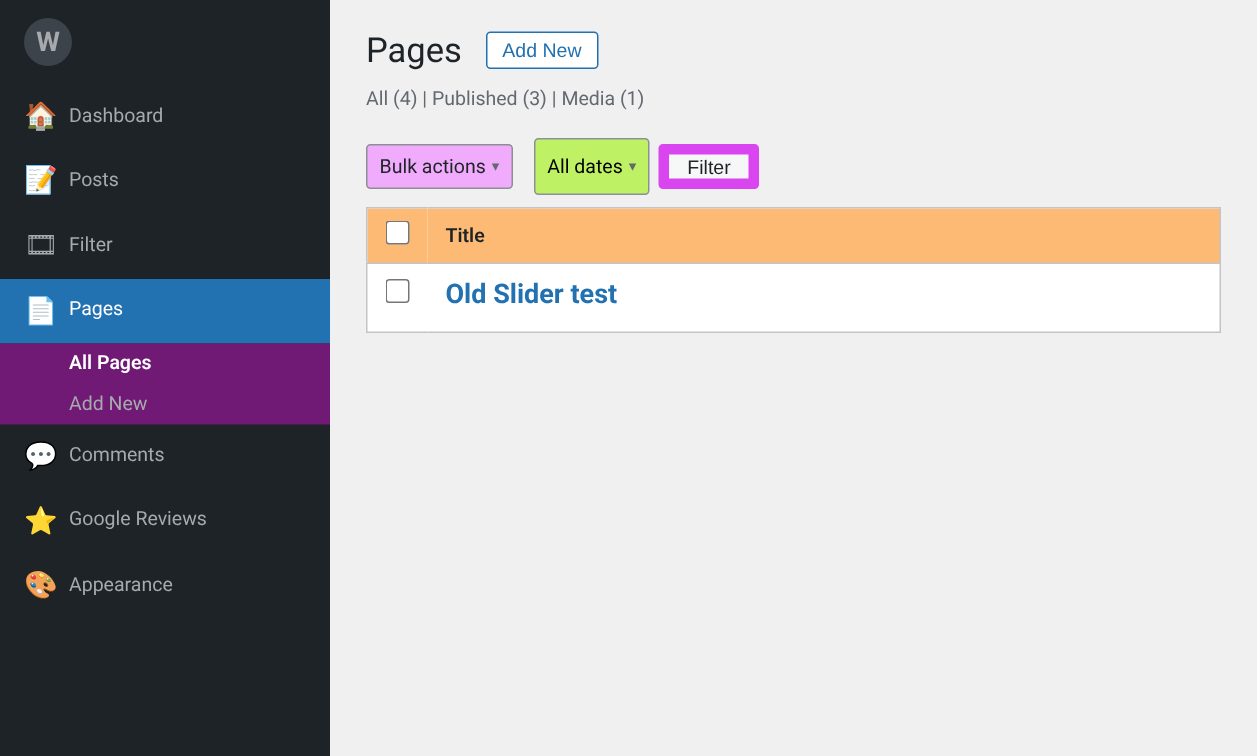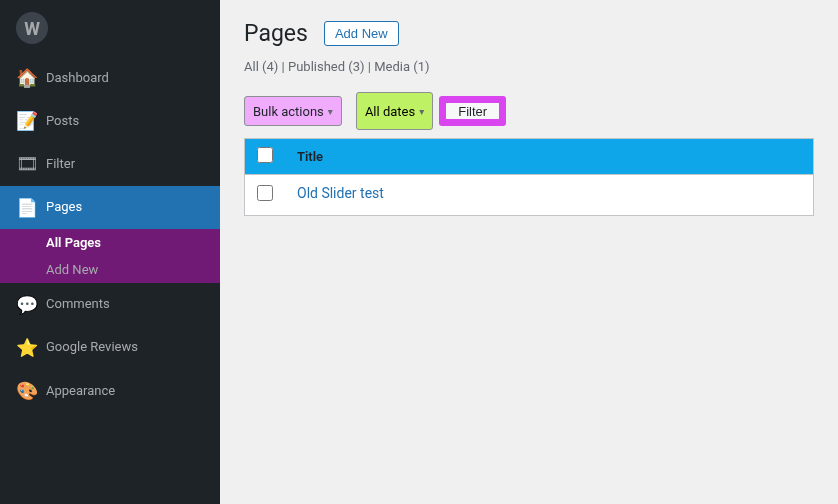--- a/index.html
+++ b/index.html
@@ -150,21 +150,21 @@
 
     
     .pages-table {
       background: #fff;
       border: 1px solid #c3c4c7;
       width: 100%;
       border-collapse: collapse;
       margin-top: 0;
     }
     .table-header-row {
-      background: #0ea5e9;
+      background: #fdba74;
       border-bottom: 1px solid #c3c4c7;
       margin-left: 46px;
     }
     .table-header-row th {
       padding: 8px 12px;
       text-align: left;
       font-weight: 600;
       color: #1d2327;
       font-size: 13px;
     }
@@ -177,22 +177,22 @@
       padding: 10px 12px;
       vertical-align: top;
     }
     .row-checkbox {
       width: 16px; height: 16px;
       cursor: pointer;
     }
     .page-link {
       color: #2271b1;
       text-decoration: none;
-      font-size: 14px;
-      font-weight: 400;
+      font-size: 18px;
+      font-weight: 700;
       cursor: pointer;
       display: block;
       margin-bottom: 4px;
     }
     .row-actions {
       font-size: 12px;
       color: #646970;
     }
     .row-actions a {
       color: #2271b1;

